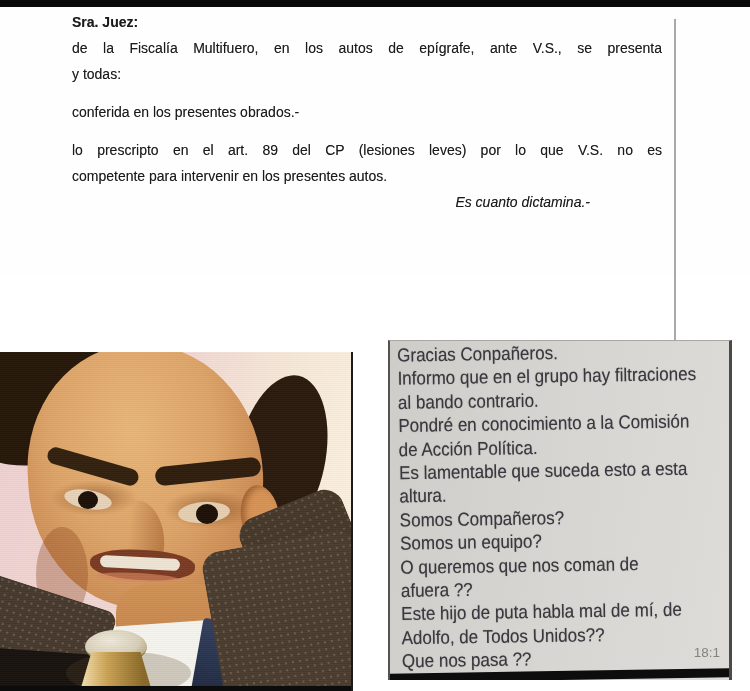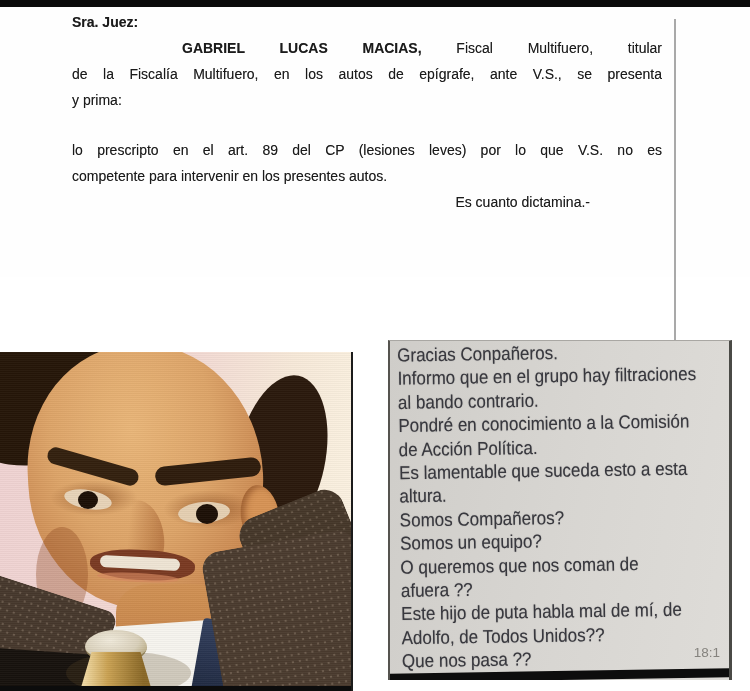--- a/index.html
+++ b/index.html
@@ -9,21 +9,21 @@
   
   .top-bar{position:absolute;left:0;top:0;width:750px;height:7px;background:#0a0a0a;}
   .doc-area{position:absolute;left:0;top:7px;width:750px;height:270px;background:#fefefe;}
   .doc-vrule{position:absolute;left:674px;top:12px;width:2px;height:333px;background:#a9a9a9;}
   .doc-text{position:absolute;left:72px;top:2px;width:590px;color:#1b1b1b;
             font-size:14px;line-height:26px;text-shadow:0 0 .5px rgba(0,0,0,.4);}
   .dline{height:26px;overflow:hidden;text-align:justify;text-align-last:justify;}
   .dline.last{text-align-last:left;}
   .dline.ind1{padding-left:110px;}
   .dline.ind2{padding-left:85px;}
-  .dline.right{text-align:center;text-align-last:right;padding-right:72px;}
+  .dline.right{text-align:center;text-align-last:right;padding-right:72px;font-style:italic;}
   .gap{height:12px;}
   .b{font-weight:bold;}
 
   
   .photo{position:absolute;left:0;top:352px;width:351px;height:339px;overflow:hidden;
          border-right:2px solid #1b1b1b;
          background:linear-gradient(100deg,#efd2d2 0%,#f2d8d3 45%,#f7e9d9 72%,#fcf4e3 100%);}
   .photo *{position:absolute;}
   .hair-left{left:-55px;top:-45px;width:230px;height:150px;background:#251608;border-radius:50%;transform:rotate(-25deg);}
   .hair-right{left:237px;top:22px;width:88px;height:170px;background:#2a190c;border-radius:50%;transform:rotate(12deg);}
@@ -83,27 +83,24 @@
 </style>
 </head>
 <body>
 
 <div class="top-bar"></div>
 
 <div class="doc-area">
   <div class="doc-vrule"></div>
   <div class="doc-text">
     <div class="dline last b">Sra. Juez:</div>
-    <div class="dline ind1">
-      <span class="b">GABRIEL LUCAS MACIAS,</span>
-      <span>Fiscal Multifuero, titular</span>
-    </div>
     <div class="dline">de la Fiscalía Multifuero, en los autos de epígrafe, ante V.S., se presenta</div>
-    <div class="dline last">y prima:</div>
+    <div class="dline last">y todas:</div>
     <div class="gap"></div>
+    <div class="dline last">conferida en los presentes obrados.-</div>
     <div class="gap"></div>
     <div class="dline">lo prescripto en el art. 89 del CP (lesiones leves) por lo que V.S. no es</div>
     <div class="dline last">competente para intervenir en los presentes autos.</div>
     <div class="dline right">Es cuanto dictamina.-</div>
   </div>
 </div>
 
 <div class="photo">
   <div class="hair-left"></div>
   <div class="hair-right"></div>

